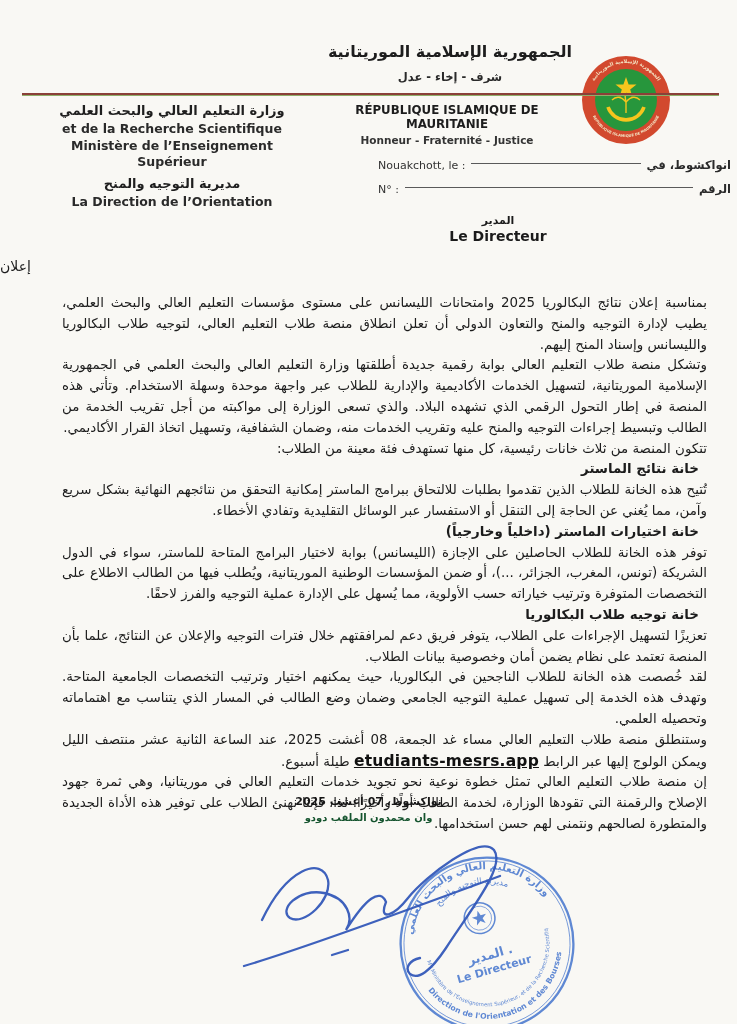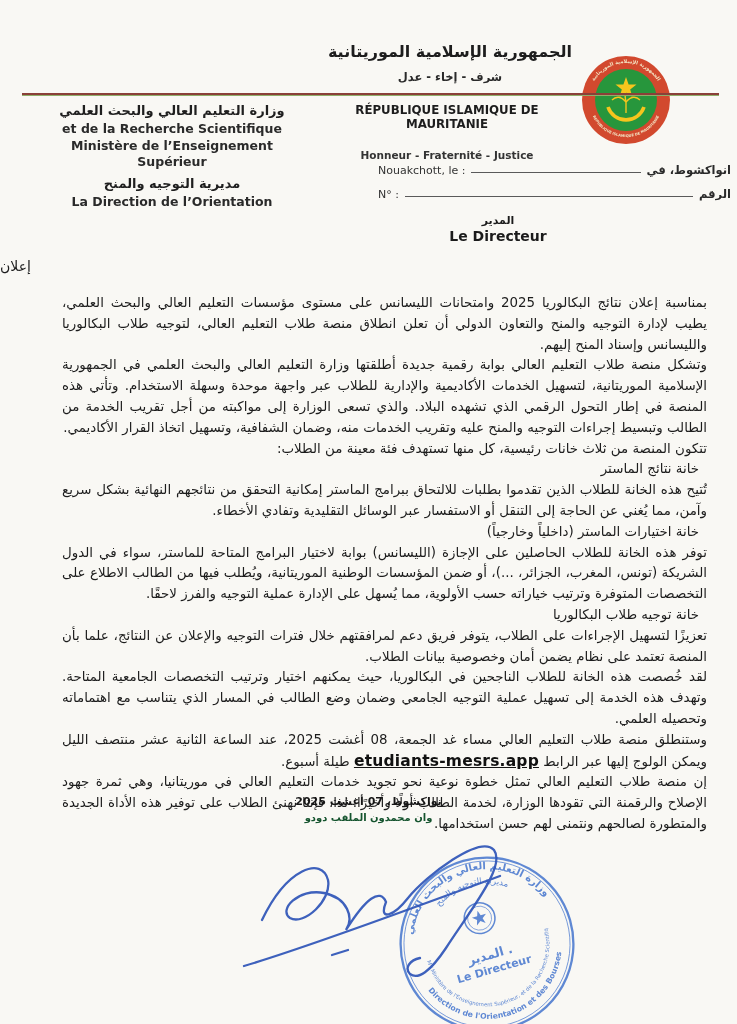--- a/index.html
+++ b/index.html
@@ -15,36 +15,36 @@
     font-size:11.5px;font-weight:bold;color:#2a2a2a;}
   .rule{position:absolute;left:22px;right:18px;top:93px;height:3px;
     background:linear-gradient(to bottom,#8a4038 0 52%,#8fae6a 52% 100%);}
   .seal{position:absolute;left:581px;top:55px;width:90px;height:90px;}
   .left-block{position:absolute;left:36px;top:101px;width:272px;text-align:center;}
   .left-block .ar{font-weight:bold;font-size:13px;line-height:20px;color:#1f1f1f;}
   .left-block .fr{font-weight:bold;font-size:12.5px;line-height:16.5px;color:#2a2a2a;}
   .left-block .gap{height:3px;}
   .center-block{position:absolute;left:322px;top:103px;width:250px;text-align:center;}
   .center-block .fr1{font-weight:bold;font-size:11.8px;color:#1d1d1d;}
-  .center-block .fr2{font-weight:bold;font-size:10.5px;color:#333;margin-top:18px;}
+  .center-block .fr2{font-weight:bold;font-size:10.5px;color:#333;margin-top:3px;}
   .meta{position:absolute;left:378px;right:6px;top:153px;}
-  .meta-row{display:flex;align-items:flex-end;height:24px;}
+  .meta-row{display:flex;align-items:center;height:24px;}
   .meta-row .fr{font-size:11px;color:#333;white-space:nowrap;}
   .meta-row .ar{font-size:11.5px;color:#2a2a2a;white-space:nowrap;font-weight:bold;}
   .meta-row .blank{flex:1;border-bottom:1.2px solid #5a5a5a;margin:0 6px 4px 6px;height:1px;}
   .director{position:absolute;left:418px;top:214px;width:160px;text-align:center;}
   .director .ar{font-weight:bold;font-size:11px;color:#1b1b1b;}
   .director .fr{font-weight:bold;font-size:14px;color:#1b1b1b;margin-top:1px;}
   
   .doc-title{position:absolute;top:258px;left:0;width:100%;text-align:left;
     font-size:14px;font-weight:500;color:#1b1b1b;}
   .body-text{position:absolute;left:62px;top:293px;width:645px;direction:rtl;
     text-align:justify;font-size:13.4px;line-height:20.8px;color:#1c1c1c;}
   .body-text p{margin:0;}
-  .body-text p.sec{font-weight:normal;padding-right:8px;text-align:right;}
+  .body-text p.sec{font-weight:bold;padding-right:8px;text-align:right;}
   .link{font-weight:bold;text-decoration:underline;font-size:15.5px;
     letter-spacing:.2px;color:#111;}
   .closing{position:absolute;top:795px;left:0;width:100%;text-align:center;direction:rtl;}
   .closing .date{font-weight:bold;font-size:11px;color:#161616;}
   .closing .name{font-weight:bold;font-size:10px;color:#14532d;margin-top:4px;text-align:center;}
   
   .stamp{position:absolute;left:391px;top:848px;width:192px;height:192px;opacity:.88;}
   .signature{position:absolute;left:232px;top:838px;width:312px;height:152px;}
 </style>
 </head>

